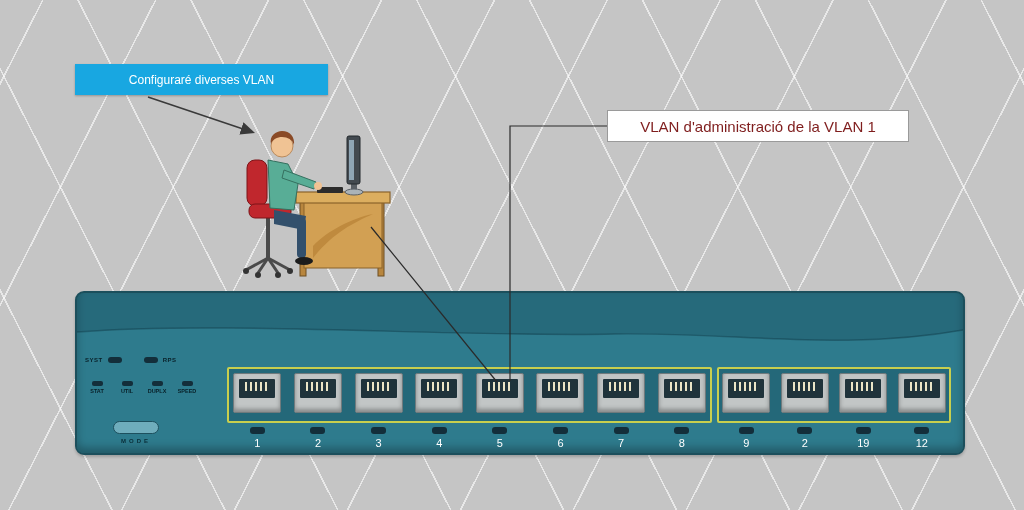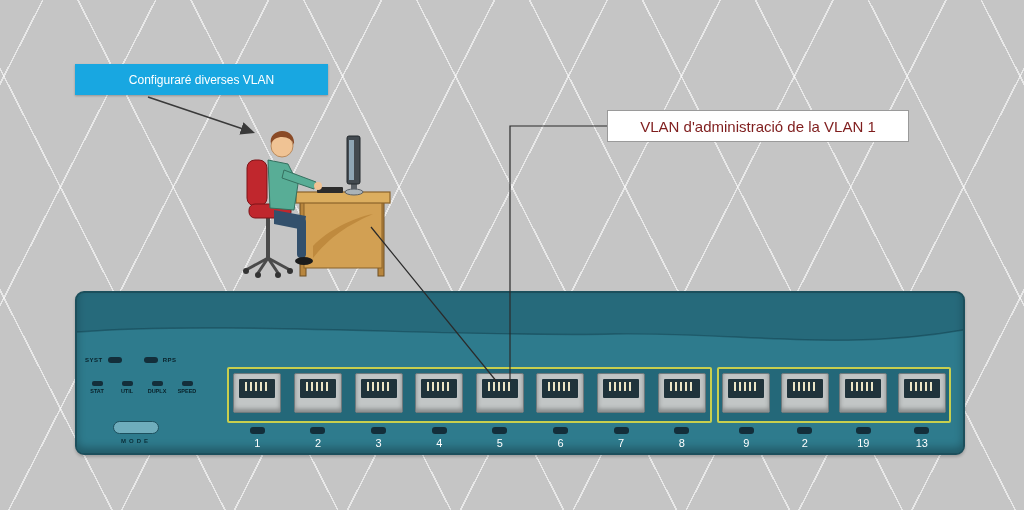--- a/index.html
+++ b/index.html
@@ -225,21 +225,21 @@
           <div class="pnum">2</div>
         </div>
         <div class="port-col">
           <div class="jack"></div>
           <div class="pled"></div>
           <div class="pnum">19</div>
         </div>
         <div class="port-col">
           <div class="jack"></div>
           <div class="pled"></div>
-          <div class="pnum">13</div>
+          <div class="pnum">12</div>
         </div>
       </div>
   </div>
 
   <svg id="wires">
     <defs>
       <marker id="arrowhead" markerWidth="9" markerHeight="8" refX="7" refY="4" orient="auto">
         <polygon points="0,0 9,4 0,8" fill="#3a3a3a"></polygon>
       </marker>
     </defs>

